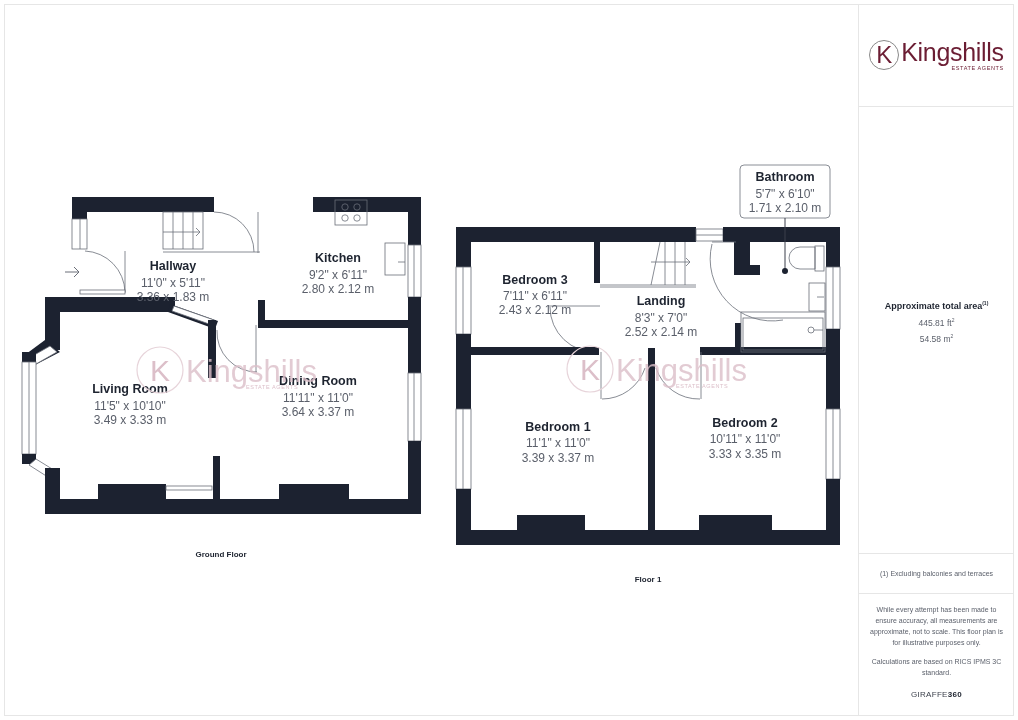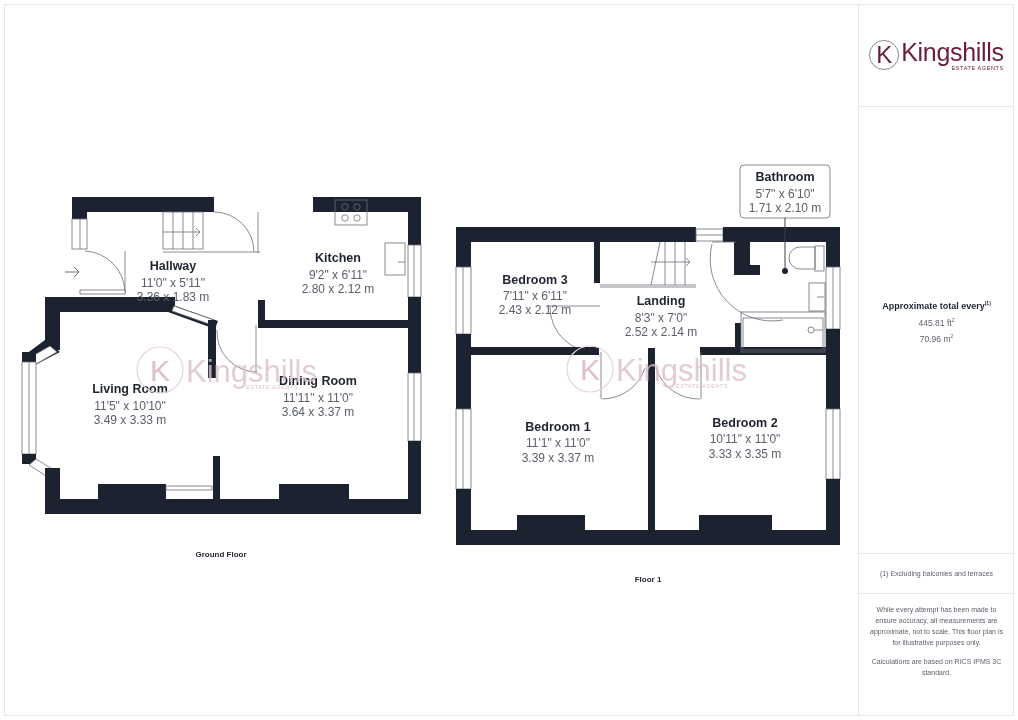--- a/index.html
+++ b/index.html
@@ -262,25 +262,26 @@
     <div class="logo-wrap">
       <div class="logo-circle">K</div>
       <div class="logo-text">
         <div class="logo-name">Kingshills</div>
         <div class="logo-sub">ESTATE AGENTS</div>
       </div>
     </div>
   </div>
   <div class="sb-section" style="top:103px;height:447px;">
     <div style="position:absolute;top:193px;left:0;width:100%;">
-      <div class="area-title"><span>Approximate total every</span><sup>(1)</sup></div>
+      <div class="area-title"><span>Approximate total area</span><sup>(1)</sup></div>
       <div class="area-val"><span>445.81 ft</span><sup>2</sup></div>
-      <div class="area-val" style="margin-top:5px;"><span>70.96 m</span><sup>2</sup></div>
+      <div class="area-val" style="margin-top:5px;"><span>54.58 m</span><sup>2</sup></div>
     </div>
   </div>
   <div class="sb-section" style="top:550px;height:40px;">
     <div class="note" style="padding-top:14px;">(1) Excluding balconies and terraces</div>
   </div>
   <div class="sb-section" style="top:590px;height:122px;border-bottom:none;">
     <div class="note" style="padding-top:10px;">While every attempt has been made to ensure accuracy, all measurements are approximate, not to scale. This floor plan is for illustrative purposes only.</div>
     <div class="note" style="padding-top:8px;">Calculations are based on RICS IPMS 3C standard.</div>
+    <div class="brand" style="padding-top:12px;"><span>GIRAFFE</span><b>360</b></div>
   </div>
 </div>
 
 </body></html>

